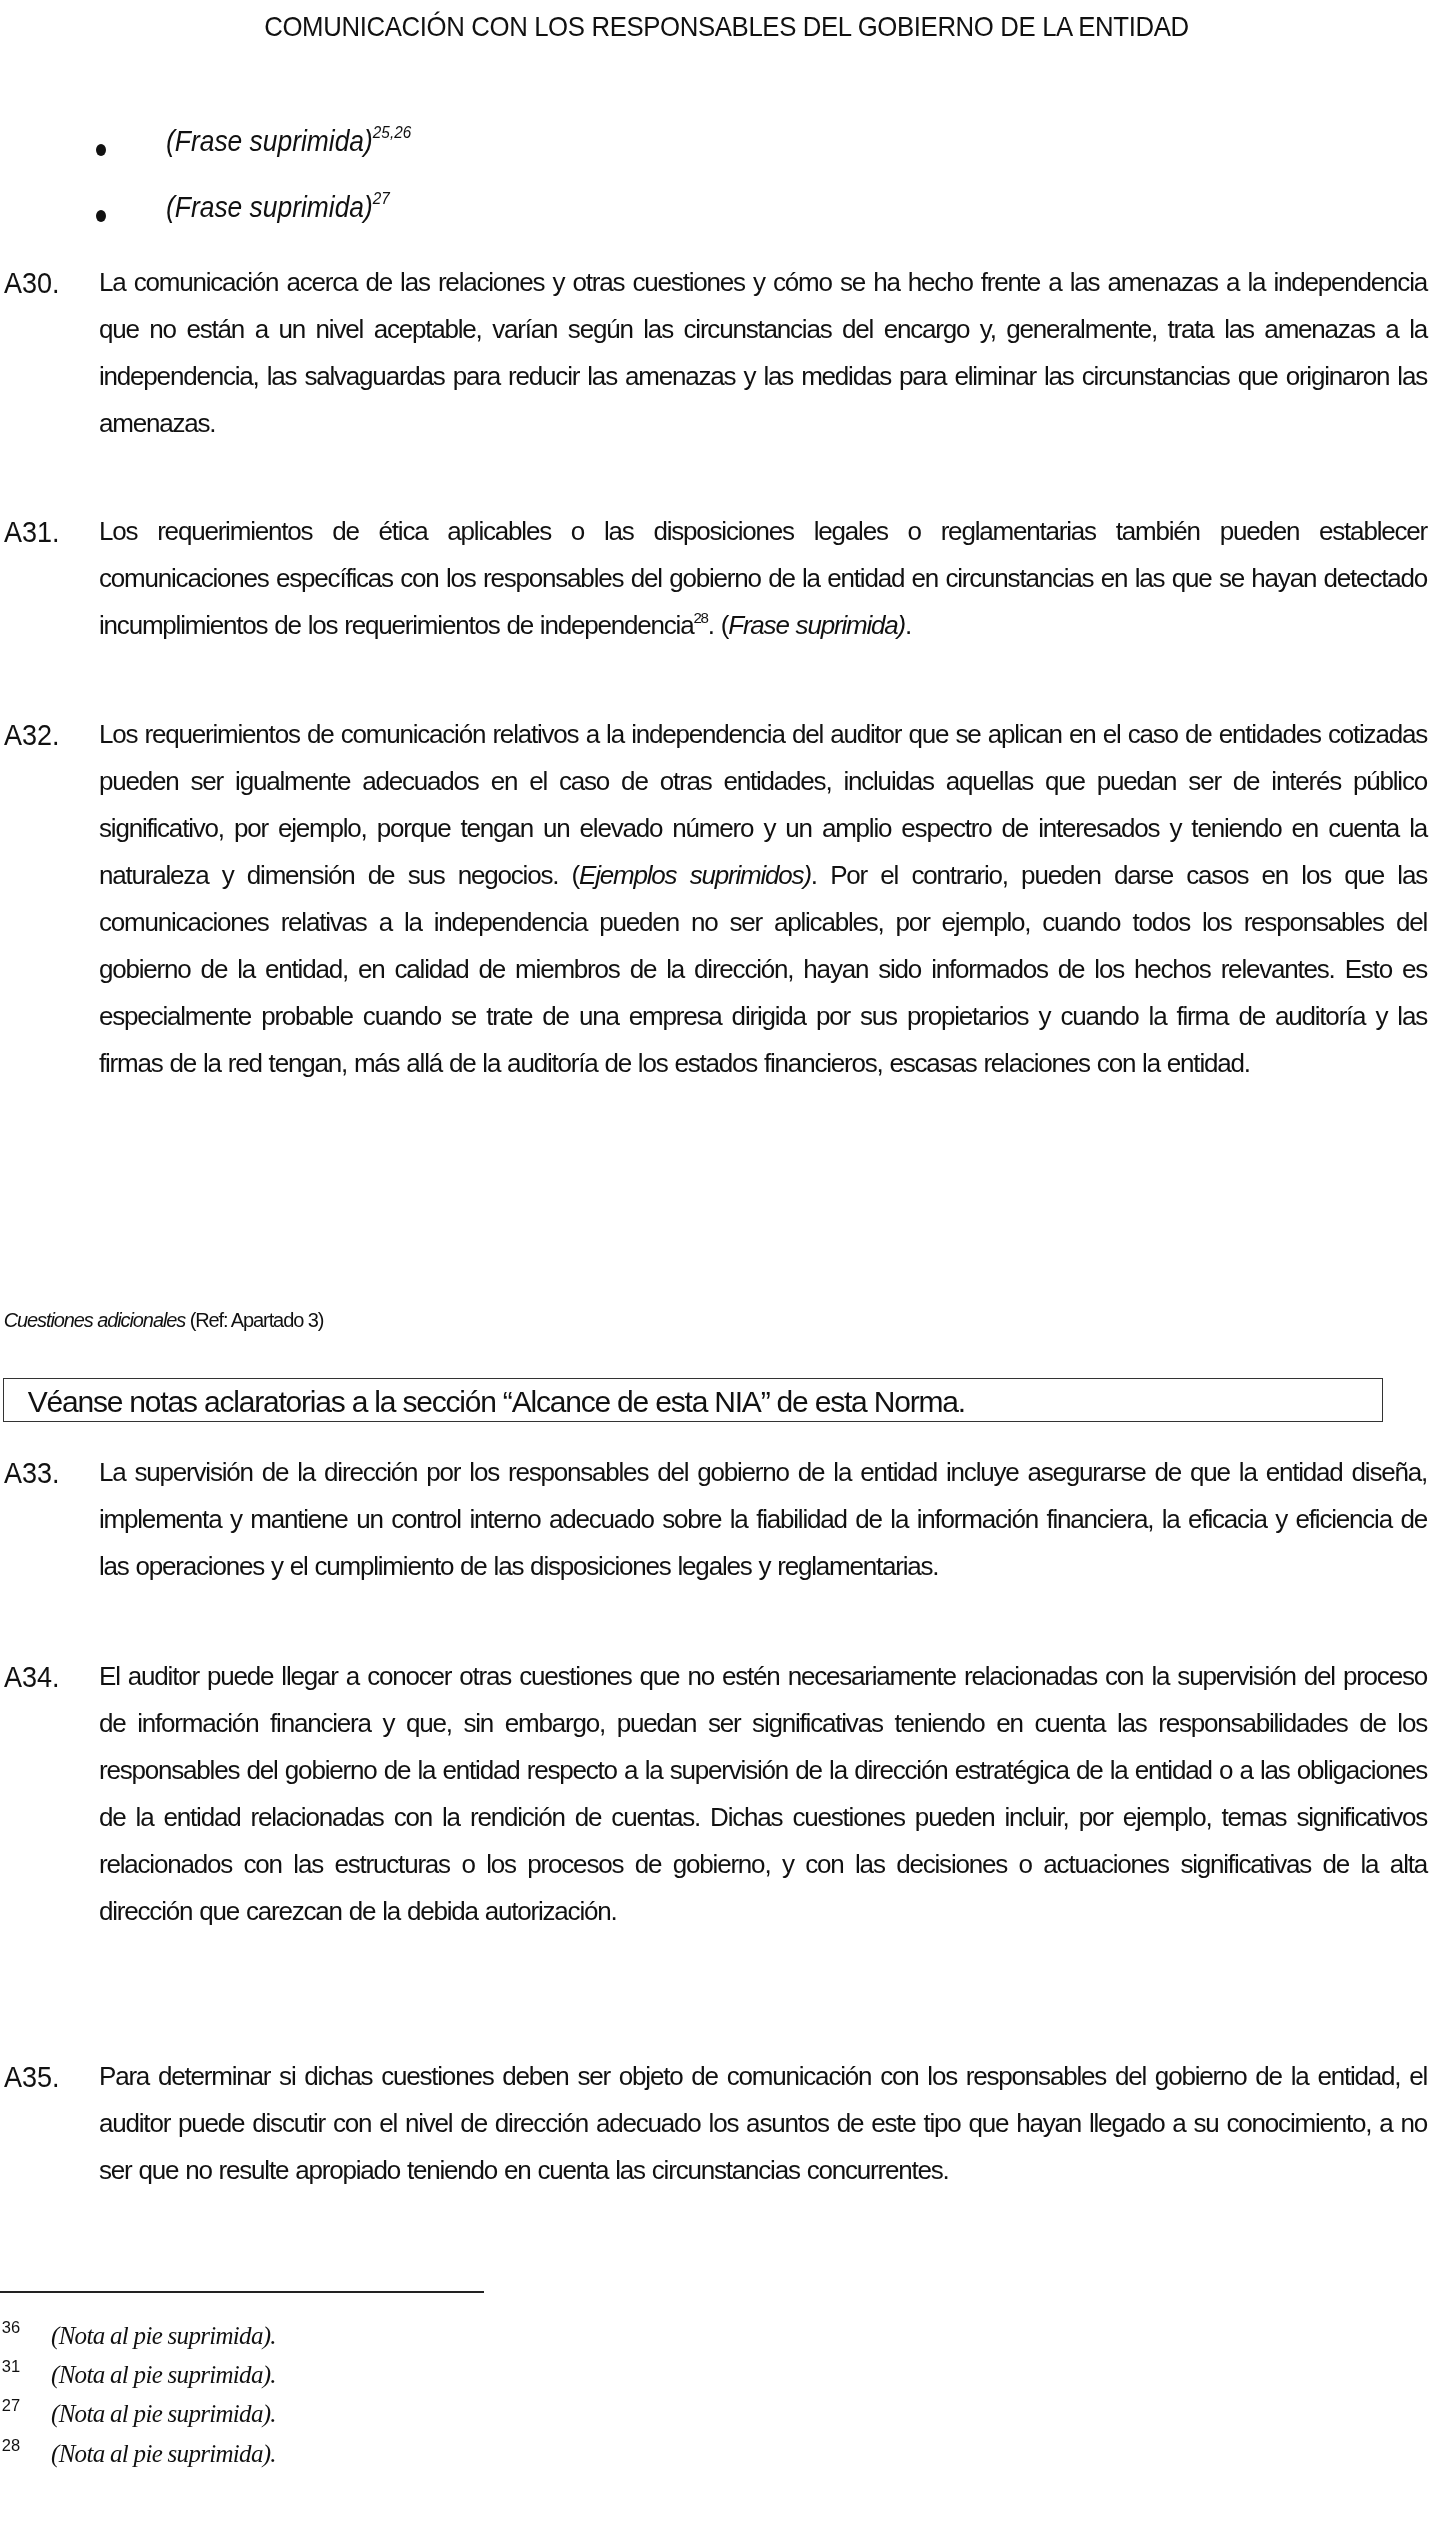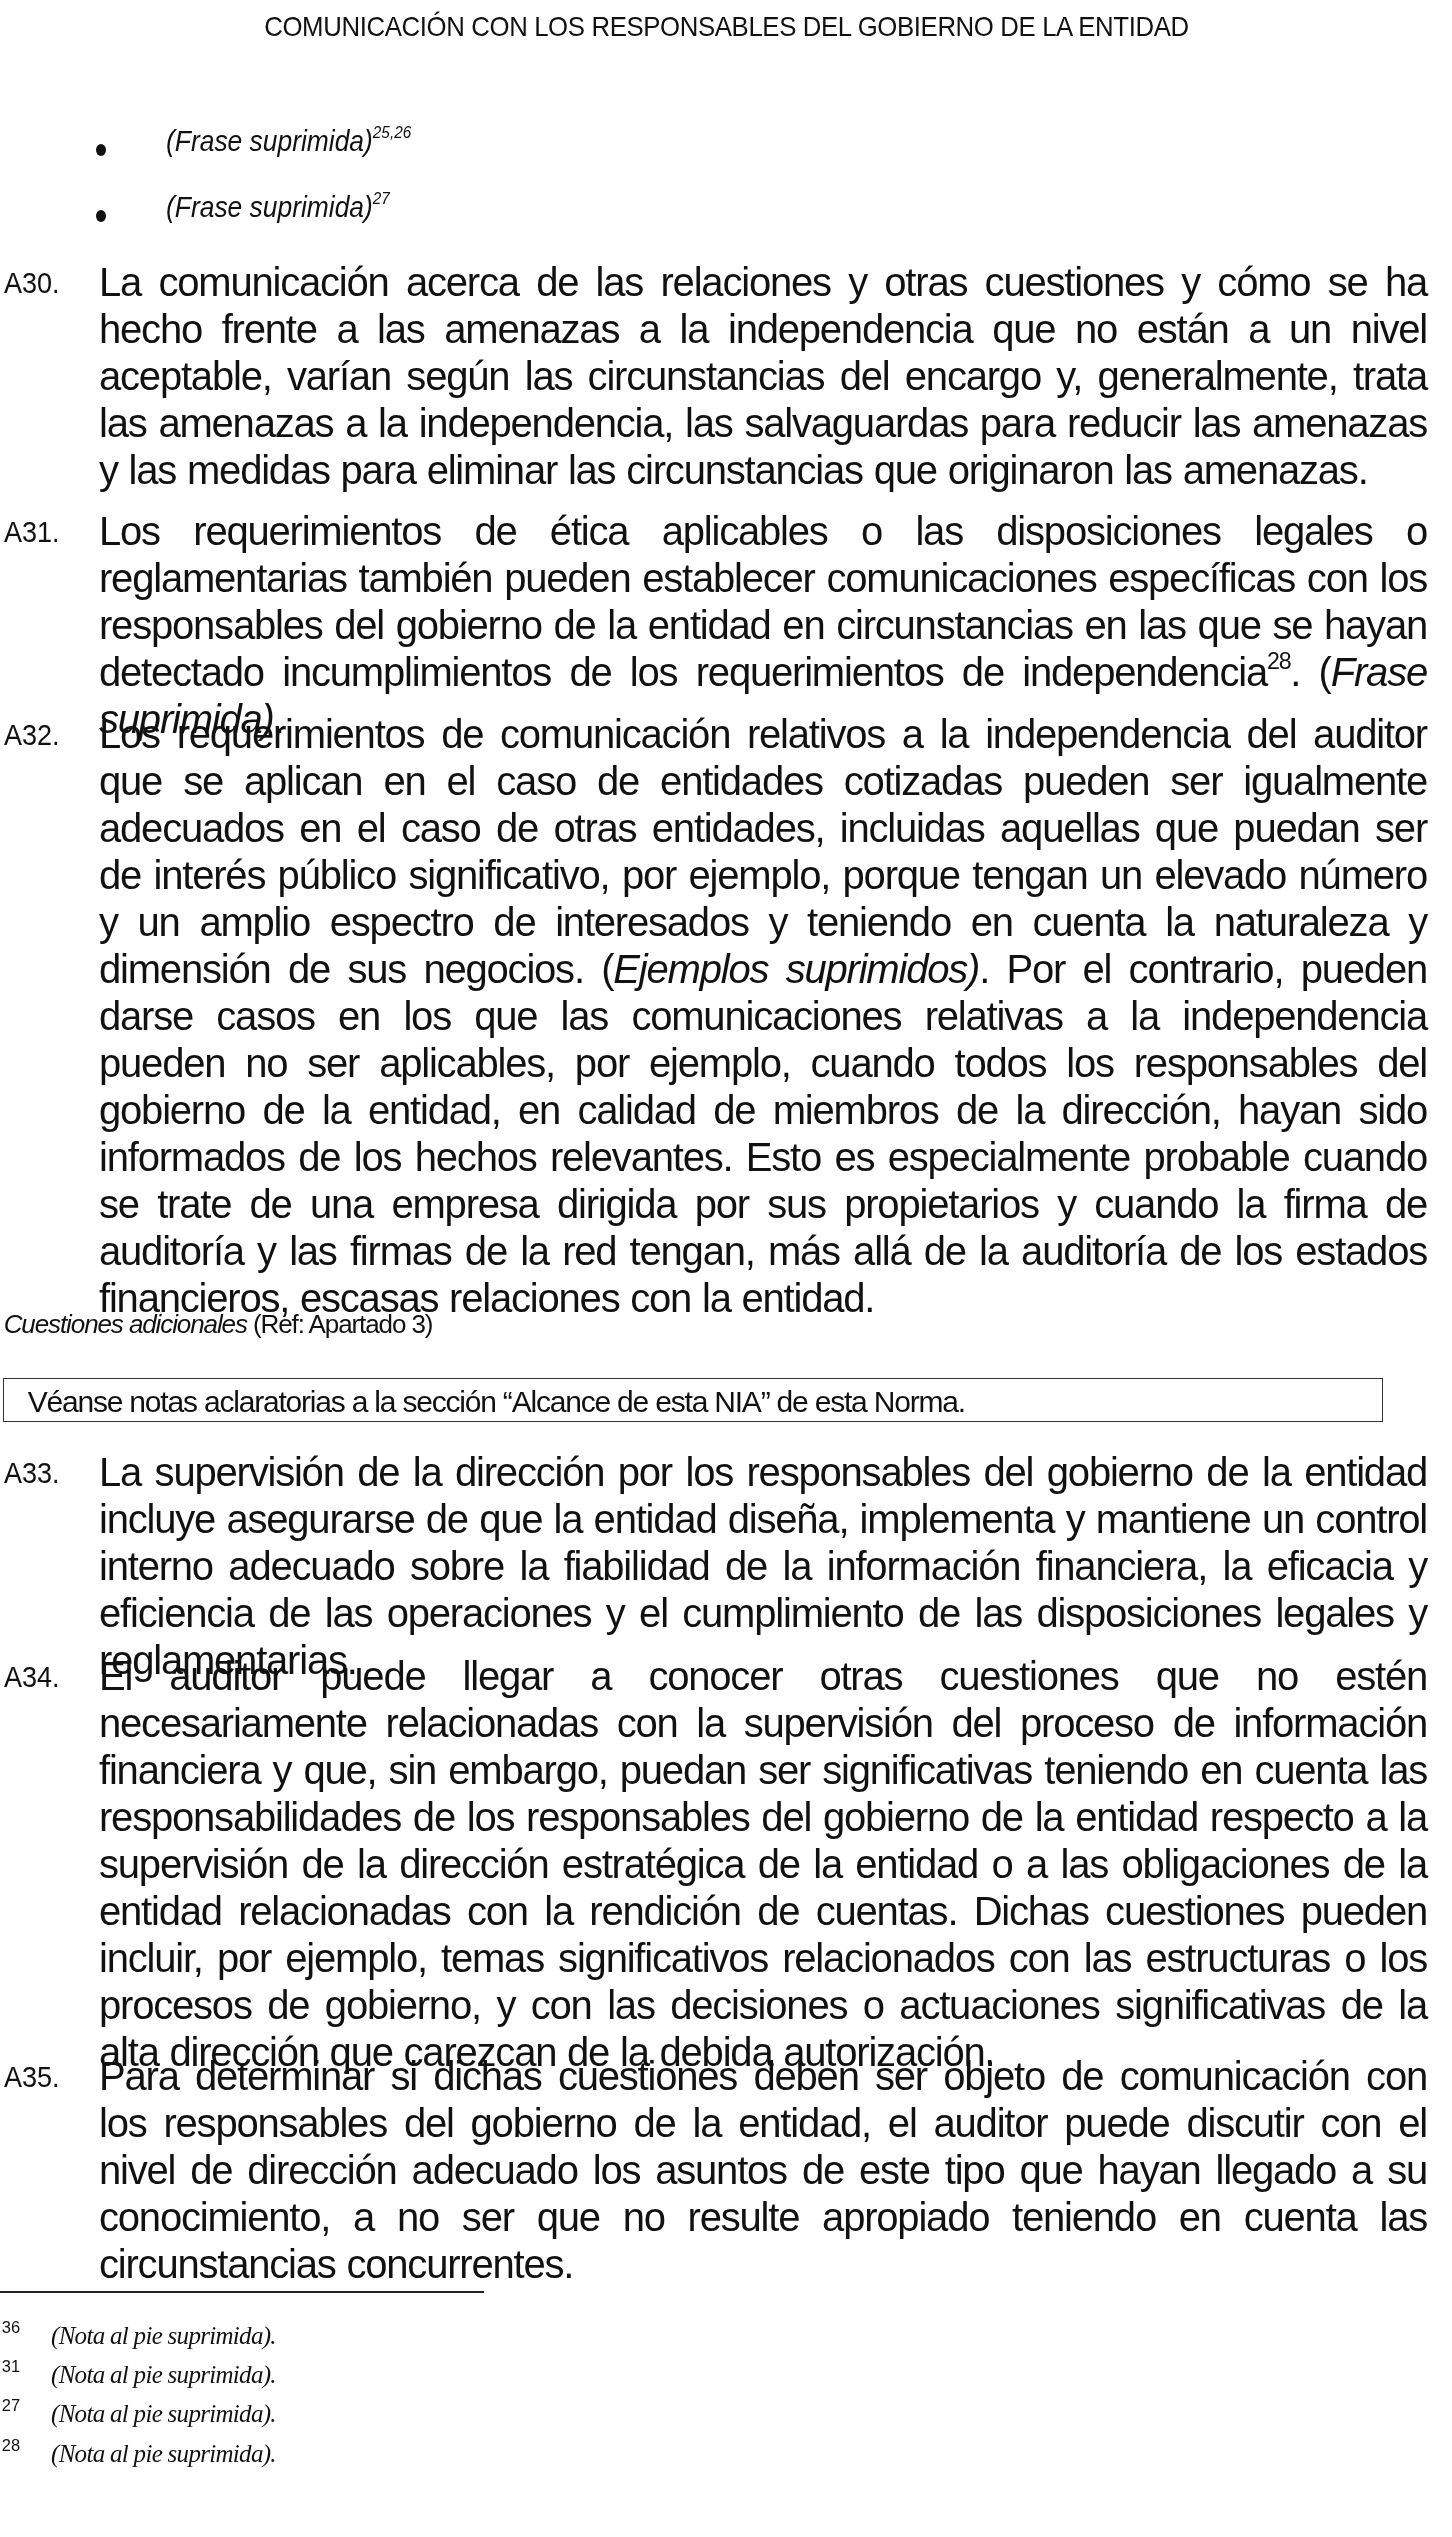--- a/index.html
+++ b/index.html
@@ -27,26 +27,26 @@
   sup { font-size: 0.58em; vertical-align: 0.75em; line-height: 0; }
   .para {
     position: absolute; left: 0; width: 1426px;
   }
   .para-num {
     position: absolute; left: 3.7px; top: 0; font-size: 30px; line-height: 47px;
     transform: scaleX(0.9); transform-origin: left top;
   }
   .para-body {
     position: absolute; left: 99px; width: 1328px; top: 0;
-    font-size: 40px; line-height: 47px; text-align: justify;
+    font-size: 26px; line-height: 47px; text-align: justify;
     letter-spacing: -1.2px; word-spacing: 0.9px;
   }
   .para-body .it { font-style: italic; }
   .subheading {
-    position: absolute; left: 3.7px; top: 1309px; font-size: 26px;
+    position: absolute; left: 3.7px; top: 1309px; font-size: 20px;
     letter-spacing: -1.1px;
   }
   .subheading .it { font-style: italic; }
   .note-box {
     position: absolute; left: 2.7px; top: 1378px; width: 1380px; height: 44px;
     border: 1.8px solid #333333; box-sizing: border-box;
   }
   .note-box-text {
     position: absolute; left: 24px; top: 5.5px; font-size: 30px;
     letter-spacing: -1.2px; white-space: nowrap;

